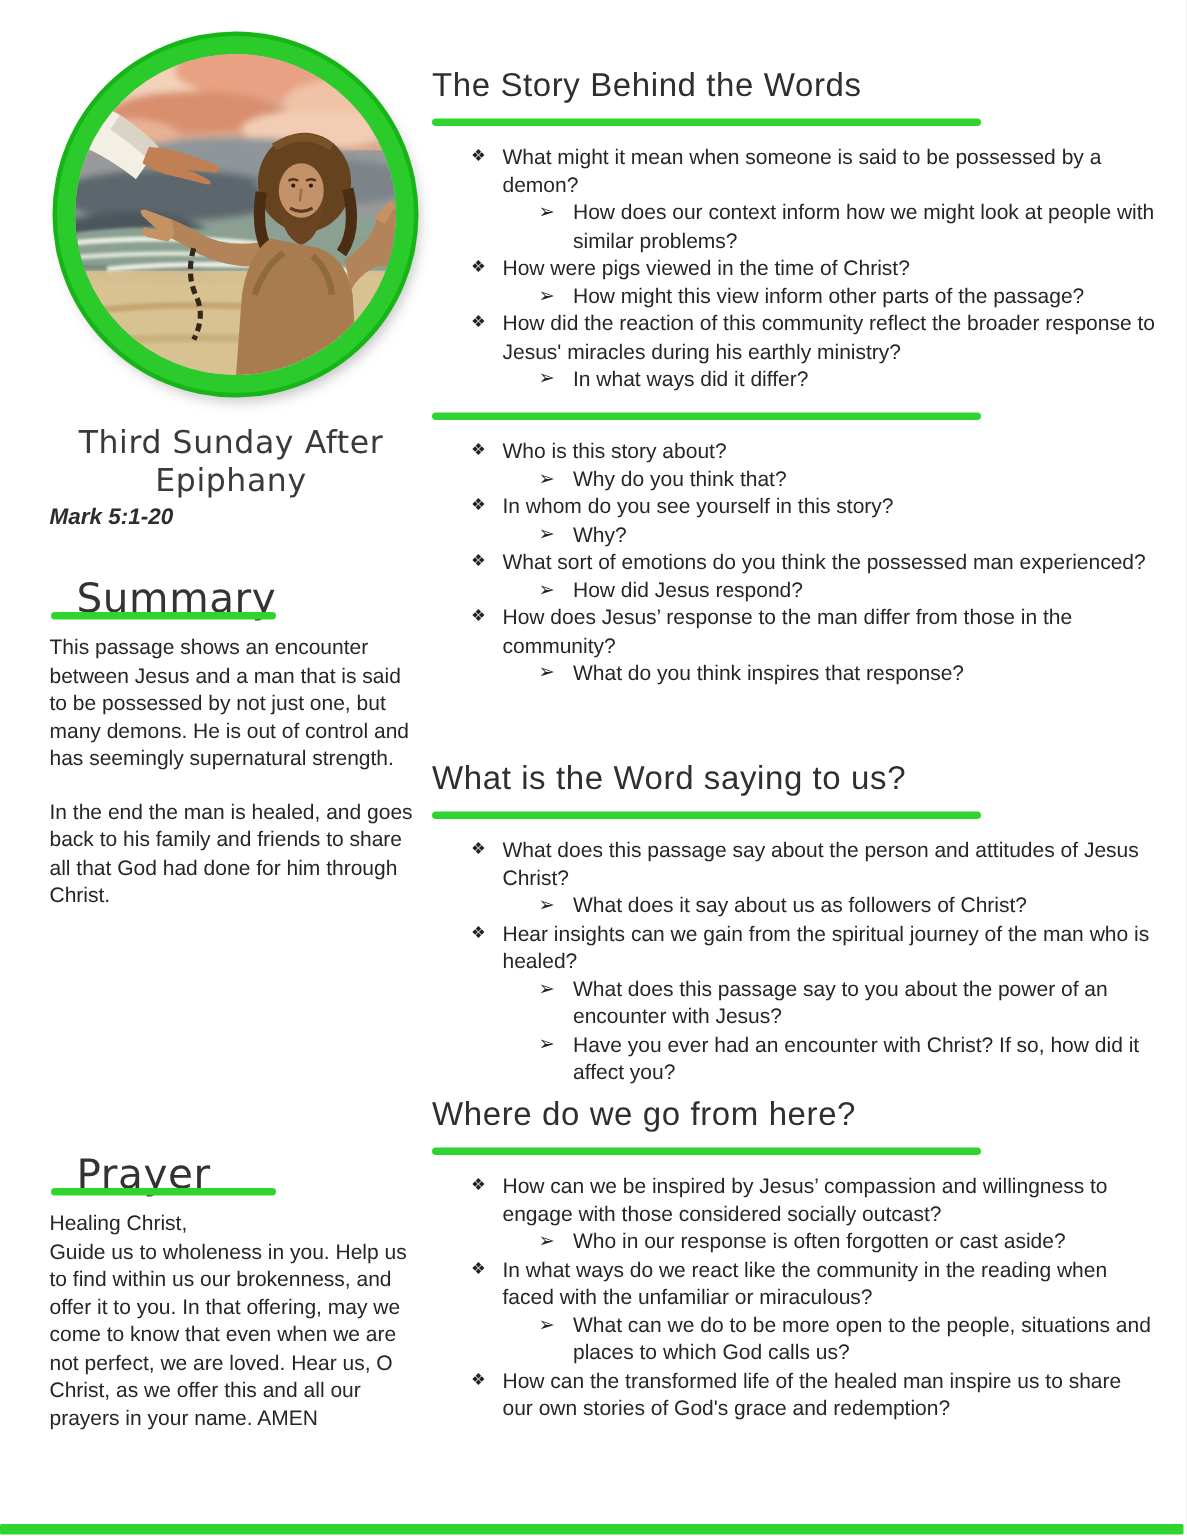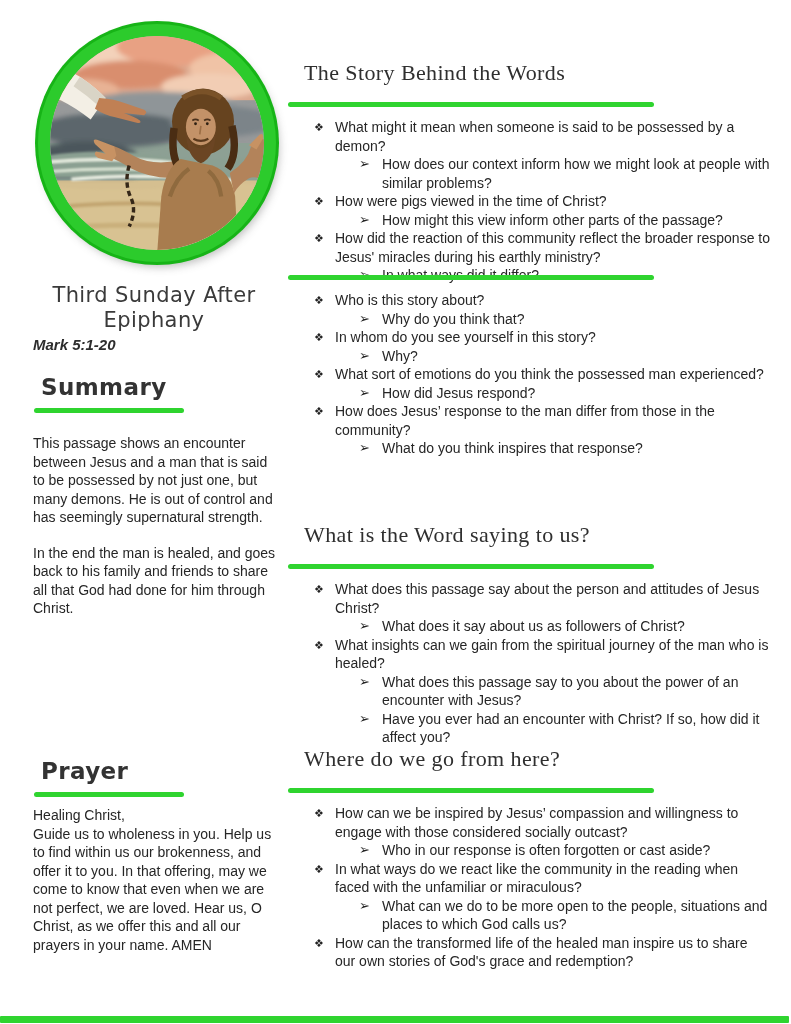--- a/index.html
+++ b/index.html
@@ -20,38 +20,38 @@
   .title {
     position:absolute; left:0; top:283px; width:100%;
     text-align:center; font-family:"DejaVu Sans", sans-serif;
     font-size:21px; line-height:1.18; font-weight:500; color:#3a3a3a; letter-spacing:.4px;
   }
   .scripture {
     position:absolute; left:0; top:336px; width:100%;
     text-align:left; font-style:italic; font-weight:600; font-size:15px; color:#2d2d2d;
   }
   .lhead {
-    position:absolute; left:0; margin:8px;
-    font-family:"DejaVu Sans", sans-serif; font-size:23px; font-weight:700;
+    position:absolute; left:0; margin:18px;
+    font-family:"DejaVu Sans", sans-serif; font-size:27px; font-weight:400;
     color:#333333; letter-spacing:.4px;
   }
   .underline { position:absolute; height:5px; background:#2fd42f; border-radius:3px; }
   .lrule { left:1px; width:150px; }
   .body-text { position:absolute; left:0; width:243px; font-size:14px; line-height:18.5px; color:#262626; }
-  .body-text p { margin:12px 0 17px 0; }
+  .body-text p { margin:0 0 17px 0; }
   .prayer-body { margin-top:0; }
   
   .right-col { position:absolute; left:288px; top:0; width:484px; height:100%; }
   .section { position:absolute; left:0; width:484px; }
   .section:nth-child(1) { top:44px; }
   .section:nth-child(2) { top:266px; }
   .section:nth-child(3) { top:506px; }
   .section:nth-child(4) { top:730px; }
   .sec-heading {
-    margin:16px; font-family:Liberation Serif, serif; font-size:22px; font-weight:500;
+    margin:0; font-family:Liberation Sans, sans-serif; font-size:22px; font-weight:500;
     color:#2f2f2f; letter-spacing:.4px; white-space:nowrap;
   }
   .rrule { position:static; width:366px; margin-top:9px; }
   .qlist { margin-top:11px; }
   .q-row  { display:flex; padding-left:26px; }
   .sub-row{ display:flex; padding-left:71px; }
   .q-row .b   { flex:none; width:21px; font-size:11px; line-height:18.5px; color:#222; }
   .sub-row .b { flex:none; width:23px; font-size:13px; line-height:18.5px; color:#222; }
   .q-row .t, .sub-row .t { flex:1; font-size:14px; line-height:18.5px; color:#262626; padding-right:2px; }
   
@@ -232,21 +232,21 @@
           <div class="q-row">
             <span class="b">❖</span>
             <span class="t">What does this passage say about the person and attitudes of Jesus Christ?</span>
           </div>
           <div class="sub-row">
             <span class="b">➢</span>
             <span class="t">What does it say about us as followers of Christ?</span>
           </div>
           <div class="q-row">
             <span class="b">❖</span>
-            <span class="t">What insights can we gain from the spiritual journey of the man who is healed?</span>
+            <span class="t">Hear insights can we gain from the spiritual journey of the man who is healed?</span>
           </div>
           <div class="sub-row">
             <span class="b">➢</span>
             <span class="t">What does this passage say to you about the power of an encounter with Jesus?</span>
           </div>
           <div class="sub-row">
             <span class="b">➢</span>
             <span class="t">Have you ever had an encounter with Christ? If so, how did it affect you?</span>
           </div>
         </div>

